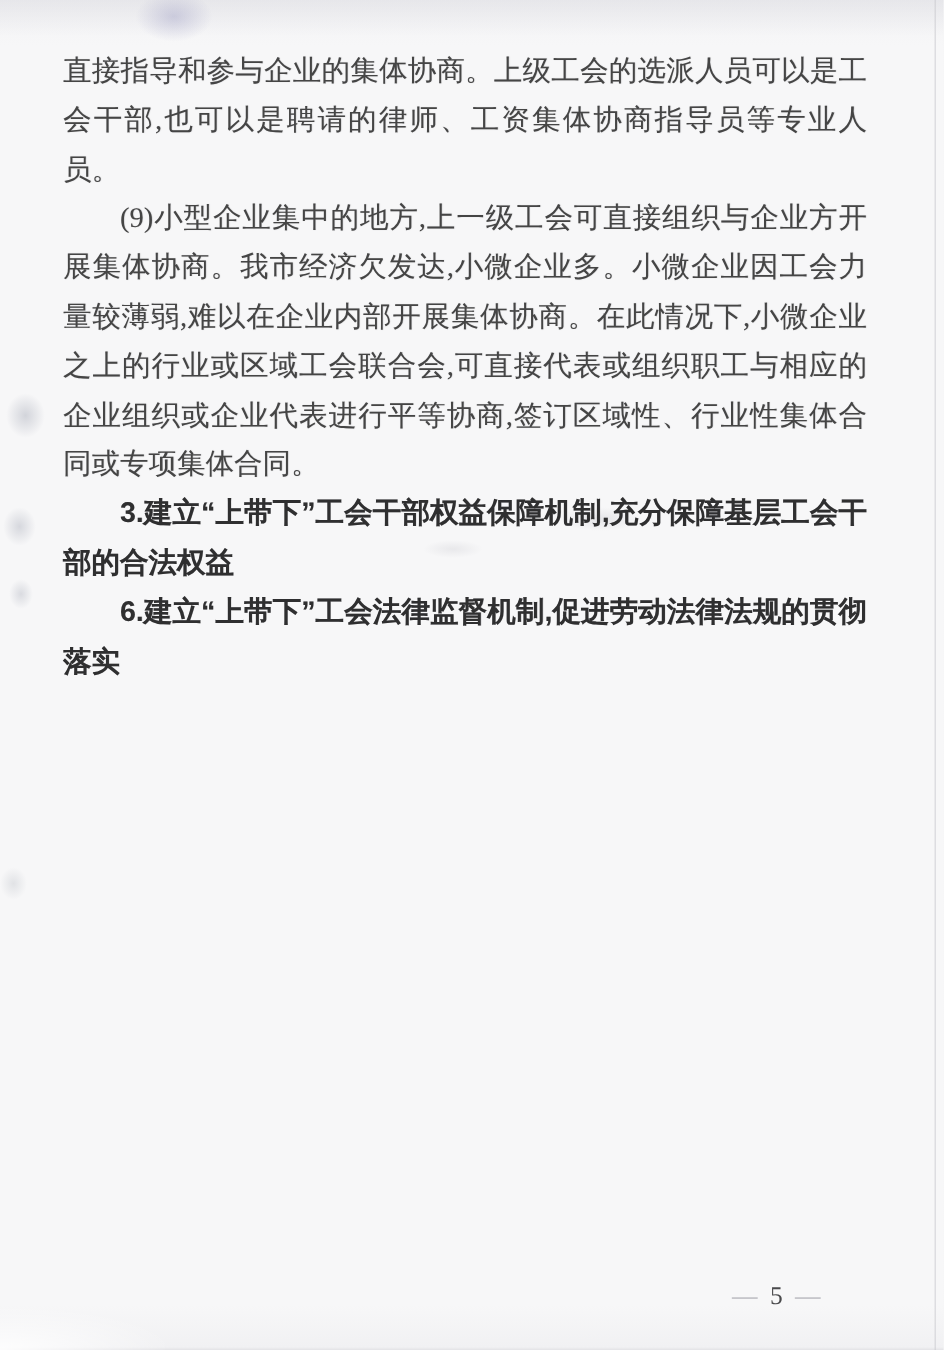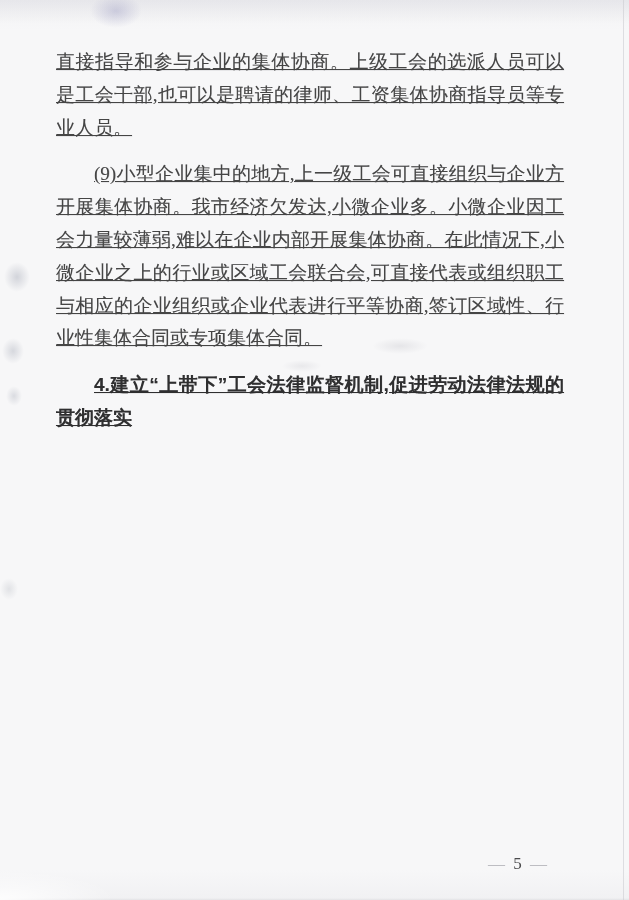--- a/index.html
+++ b/index.html
@@ -43,21 +43,21 @@
   
   .textblock {
     position: absolute;
     left: 42px; top: 32px; width: 536px;
     font-size: 19px;
     line-height: 32.8px;
     color: #454545;
     text-align: justify;
     text-shadow: 0.3px 0.3px 0.6px rgba(90,90,95,0.35);
   }
-  .textblock p { margin: 14px; text-indent: 2em; text-decoration: underline; }
+  .textblock p { margin: 0; text-indent: 2em; }
   .textblock p.no-indent { text-indent: 0; }
   .textblock p.heading {
     font-family: "Liberation Sans", "DejaVu Sans", sans-serif;
     font-weight: 700;
     color: #2f2f30;
     text-shadow: 0.2px 0.2px 0.4px rgba(60,60,65,0.4);
   }
 
   
   .page-footer {
@@ -82,21 +82,22 @@
   <div class="artifact blob-c"></div>
   <div class="artifact blob-d"></div>
   <div class="artifact blob-e"></div>
   <div class="artifact blob-f"></div>
   <div class="artifact edge-line-right"></div>
   <div class="artifact corner-white-bl"></div>
 
   <div class="textblock">
     <p class="no-indent">直接指导和参与企业的集体协商。上级工会的选派人员可以是工会干部,也可以是聘请的律师、工资集体协商指导员等专业人员。</p>
     <p>(9)小型企业集中的地方,上一级工会可直接组织与企业方开展集体协商。我市经济欠发达,小微企业多。小微企业因工会力量较薄弱,难以在企业内部开展集体协商。在此情况下,小微企业之上的行业或区域工会联合会,可直接代表或组织职工与相应的企业组织或企业代表进行平等协商,签订区域性、行业性集体合同或专项集体合同。</p>
-    <p class="heading">4.建立“上带下”工会法律监督机制,促进劳动法律法规的贯彻落实</p>
+    <p class="heading">3.建立“上带下”工会干部权益保障机制,充分保障基层工会干部的合法权益</p>
+    <p class="heading">6.建立“上带下”工会法律监督机制,促进劳动法律法规的贯彻落实</p>
   </div>
 
   <div class="page-footer">
     <span class="dash">—</span>
     <span>5</span>
     <span class="dash">—</span>
   </div>
 
 </div>
 

